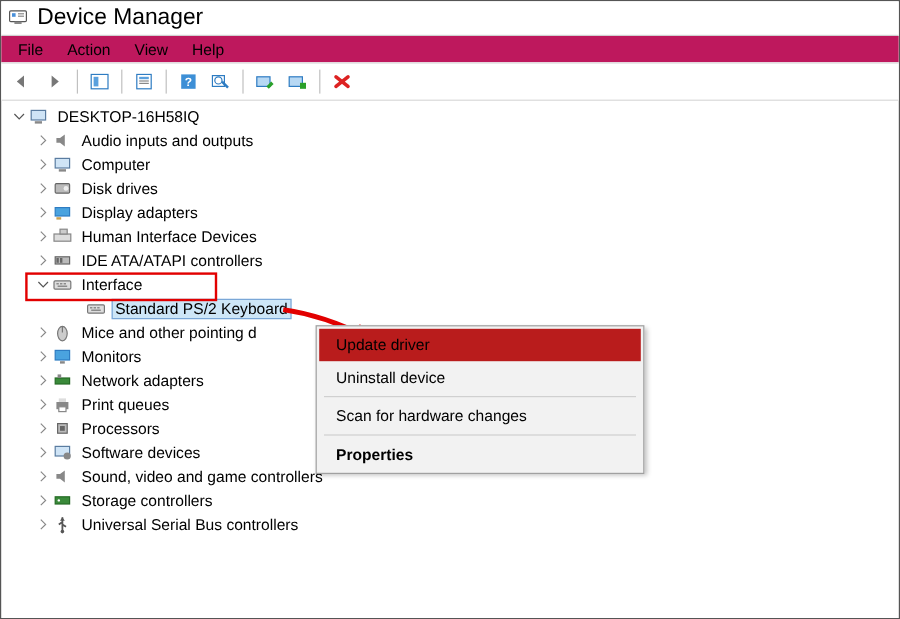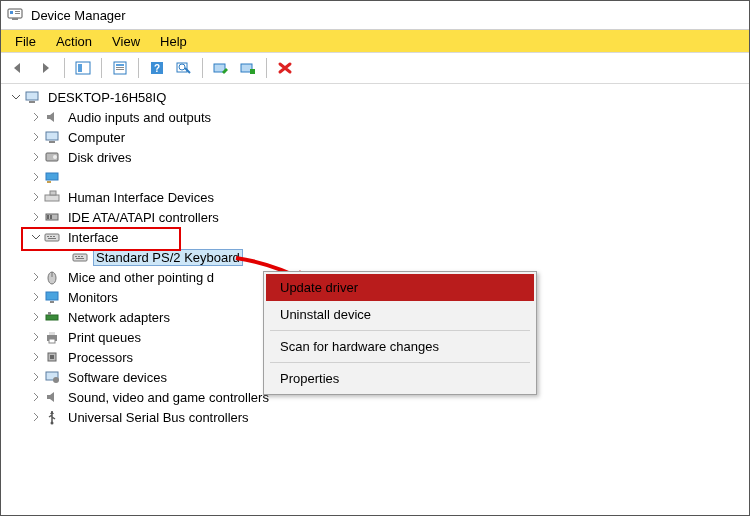--- a/index.html
+++ b/index.html
@@ -1,38 +1,38 @@
 <!DOCTYPE html>
 <html><head>
 <meta charset="utf-8">
 <style>
   html,body{margin:0;padding:0;font-family:"Segoe UI",Tahoma,sans-serif;font-size:13px;color:#000;background:#fff}
   .window{width:750px;height:516px;border:1px solid #555;box-sizing:border-box;position:relative;overflow:hidden;background:#fff}
   .titlebar{display:flex;align-items:center;height:28px;padding:0 6px;border-bottom:1px solid #d0d0d0;background:#fff}
   .titlebar svg{flex:0 0 auto}
-  .title-text{margin-left:8px;font-size:13px}
-  .menubar{display:flex;align-items:center;height:22px;padding:0 4px;background:#fde047}
+  .title-text{margin-left:8px;font-size:19px}
+  .menubar{display:flex;align-items:center;height:22px;padding:0 4px;background:#be185d}
   .menubar .mi{padding:2px 10px;cursor:default}
   .toolbar{display:flex;align-items:center;height:30px;padding:0 6px;border-top:1px solid #d9d9d9;border-bottom:1px solid #d9d9d9;background:#fff;gap:3px}
   .tbtn{width:22px;height:22px;display:flex;align-items:center;justify-content:center;border:1px solid transparent}
   .sep{width:1px;height:20px;background:#c0c0c0;margin:0 3px}
   .tree-area{position:absolute;left:0;right:0;top:82px;bottom:0;overflow:auto;padding-top:4px}
   .row{display:flex;align-items:center;height:20px;white-space:nowrap}
   .indent0{padding-left:8px}
   .indent1{padding-left:28px}
   .indent2{padding-left:56px}
   .caret{width:14px;height:14px;display:inline-flex;align-items:center;justify-content:center;flex:0 0 auto}
   .ico{width:18px;height:18px;display:inline-flex;align-items:center;justify-content:center;margin-right:4px;flex:0 0 auto}
   .label{padding:1px 3px}
   .sel .label{background:#cde6f7;border:1px solid #7aa7d7;padding:0 2px}
   .context-menu{position:absolute;left:262px;top:270px;width:268px;background:#f2f2f2;border:1px solid #a0a0a0;box-shadow:2px 2px 4px rgba(0,0,0,.25);padding:2px}
   .cm-item{padding:6px 14px;cursor:default}
   .cm-item.hl{background:#b91c1c}
   .cm-sep{height:1px;background:#d0d0d0;margin:2px 4px}
-  .cm-item.bold{font-weight:normal}
+  .cm-item.bold{font-weight:bold}
   .arrow-anno{position:absolute;left:230px;top:252px;pointer-events:none}
 </style>
 </head>
 <body>
 
 <div class="window">
 
   <div class="titlebar">
     <span>
       <svg width="16" height="16" viewBox="0 0 16 16">
@@ -181,20 +181,21 @@
           <svg width="10" height="10">
             <path d="M3 1 L7 5 L3 9" fill="none" stroke="#888"></path>
           </svg>
         </span>
       <span class="ico">
           <svg width="16" height="16">
             <rect x="2" y="4" width="12" height="7" fill="#4aa3df" stroke="#2e7cc2"></rect>
             <rect x="3" y="12" width="4" height="2" fill="#c8a050"></rect>
           </svg>
         </span>
+      <span class="label">Display adapters</span>
     </div>
 
     <div class="row indent1">
       <span class="caret">
           <svg width="10" height="10">
             <path d="M3 1 L7 5 L3 9" fill="none" stroke="#888"></path>
           </svg>
         </span>
       <span class="ico">
           <svg width="16" height="16">
@@ -352,20 +353,34 @@
           </svg>
         </span>
       <span class="ico">
           <svg width="16" height="16">
             <path d="M3 6h3l4-3v10l-4-3H3z" fill="#888"></path>
           </svg>
         </span>
       <span class="label">Sound, video and game controllers</span>
     </div>
 
+    <div class="row indent1">
+      <span class="caret">
+          <svg width="10" height="10">
+            <path d="M3 1 L7 5 L3 9" fill="none" stroke="#888"></path>
+          </svg>
+        </span>
+      <span class="ico">
+          <svg width="16" height="16">
+            <rect x="2" y="5" width="12" height="6" fill="#3a8a3a" stroke="#256b25"></rect>
+            <circle cx="5" cy="8" r="1" fill="#fff"></circle>
+          </svg>
+        </span>
+      <span class="label">Storage controllers</span>
+    </div>
 
 
     <div class="row indent1">
       <span class="caret">
           <svg width="10" height="10">
             <path d="M3 1 L7 5 L3 9" fill="none" stroke="#888"></path>
           </svg>
         </span>
       <span class="ico">
           <svg width="16" height="16">

